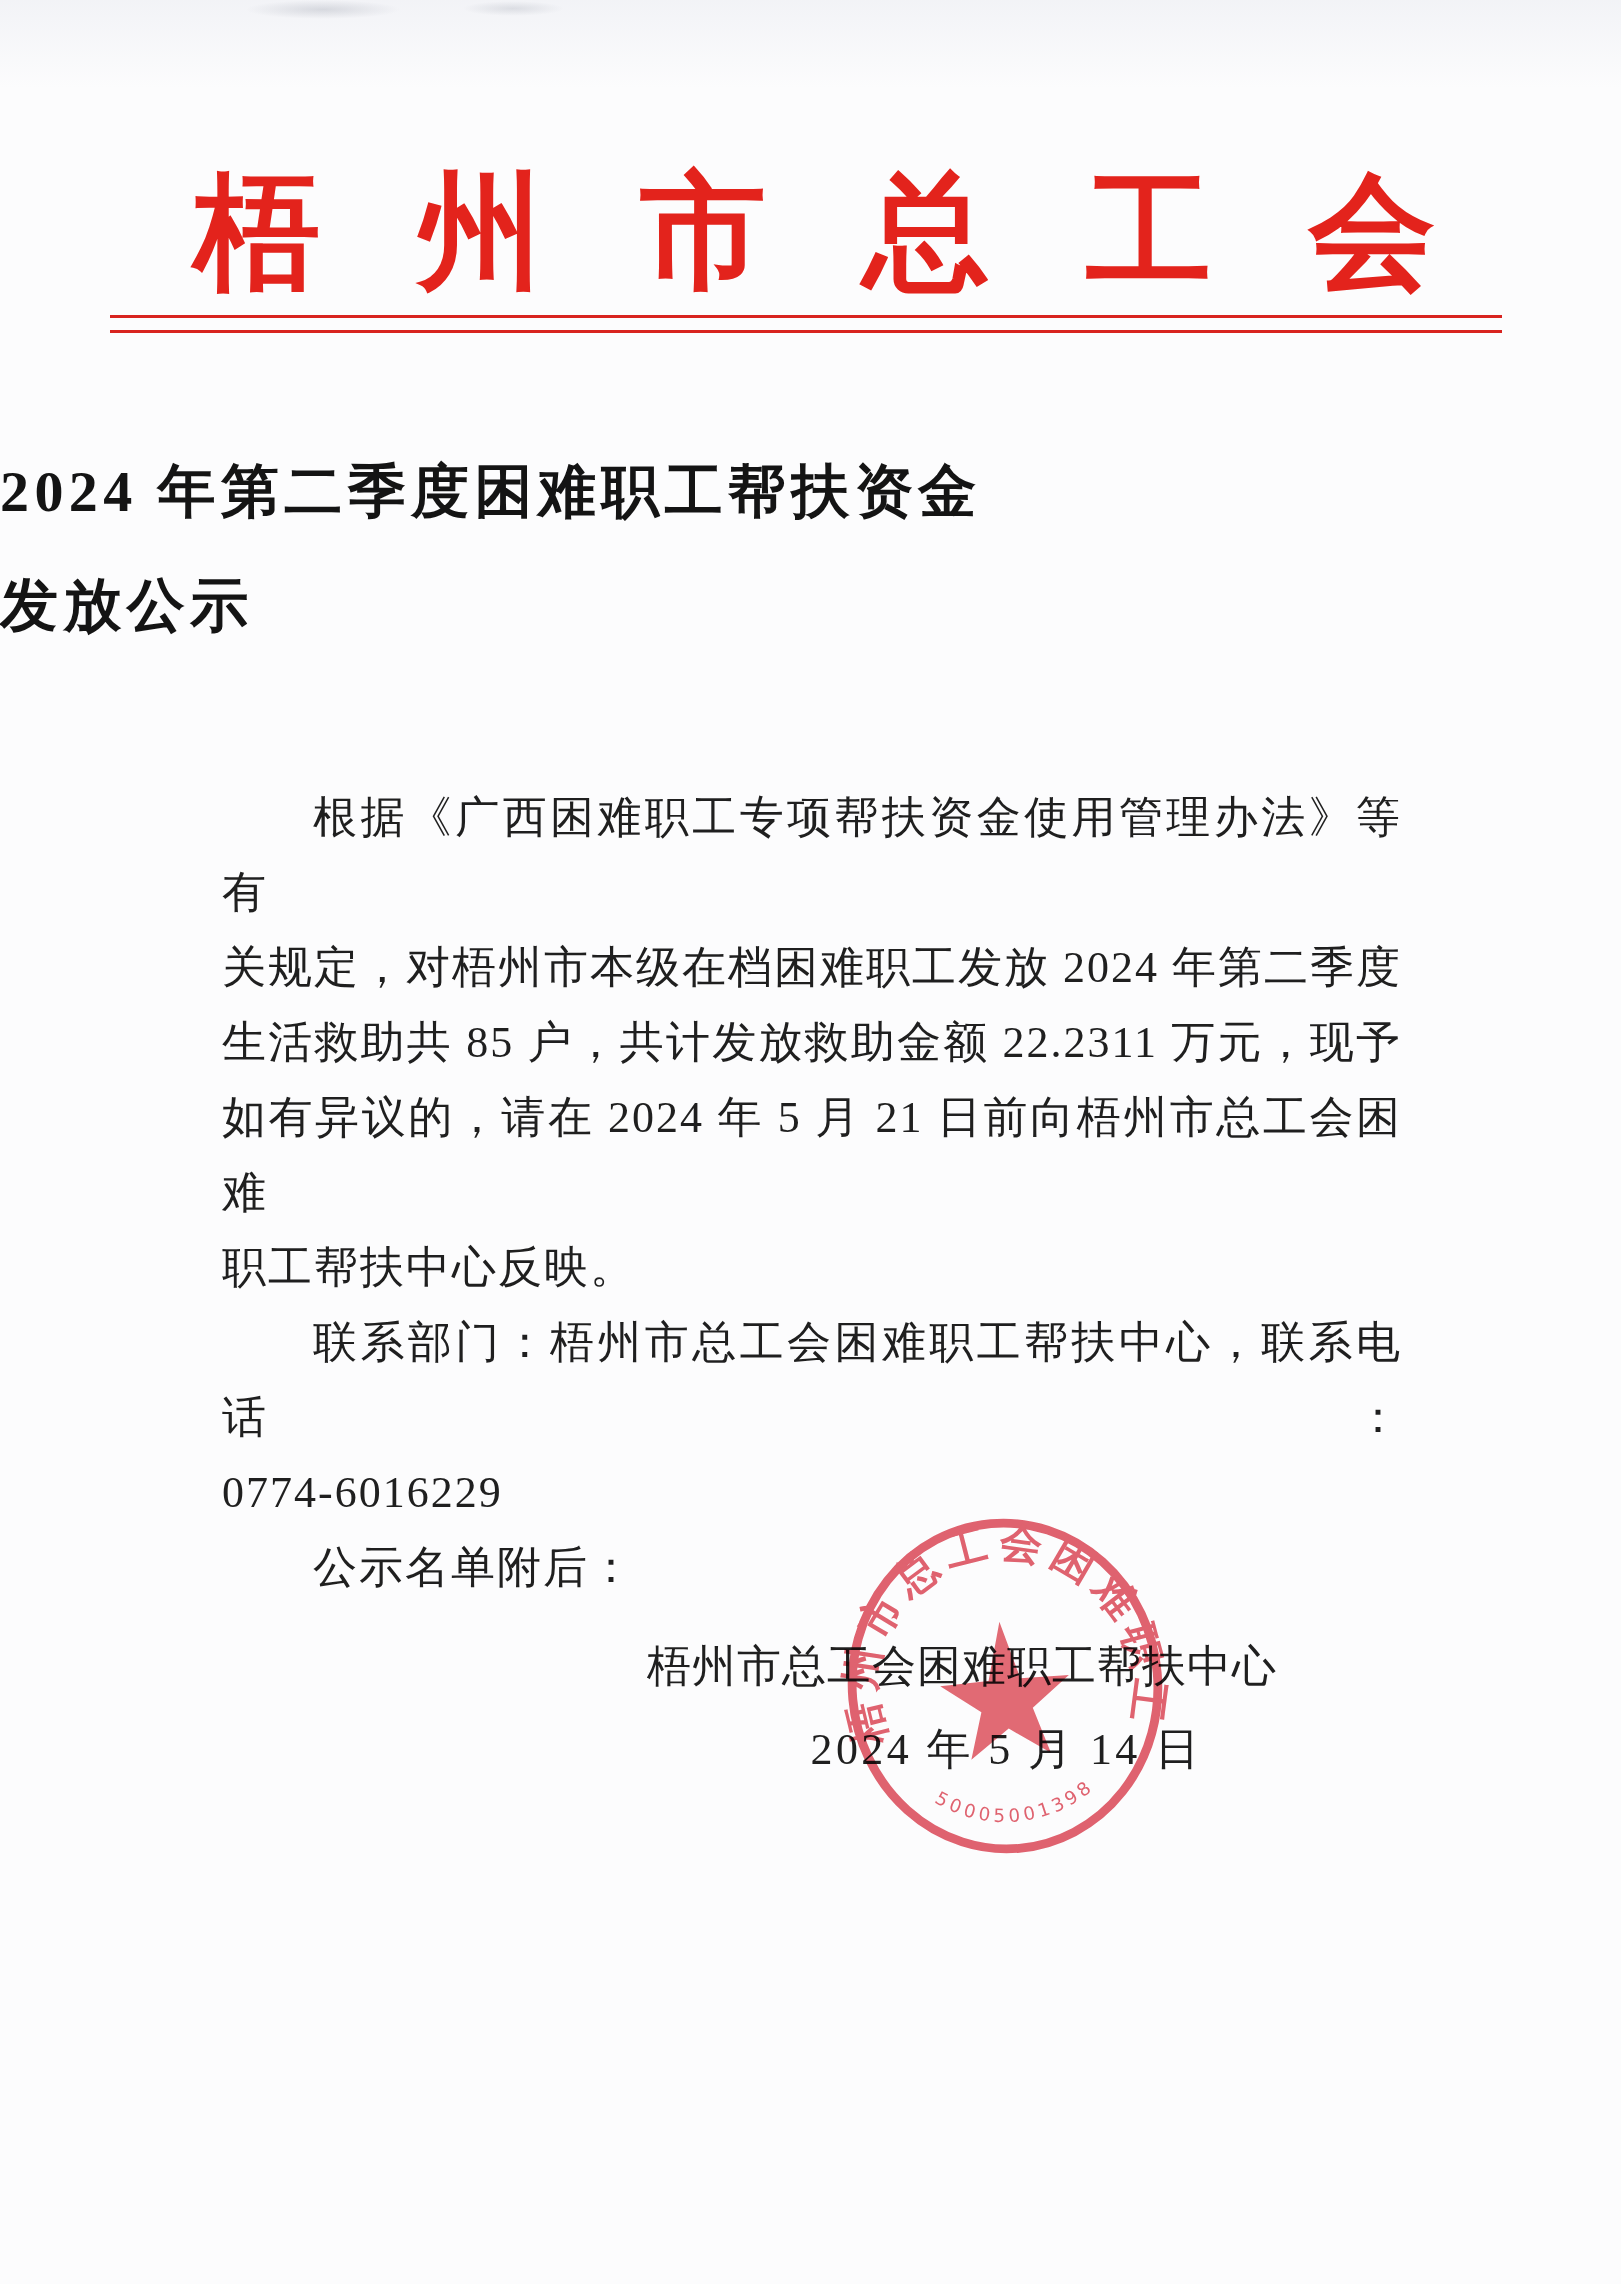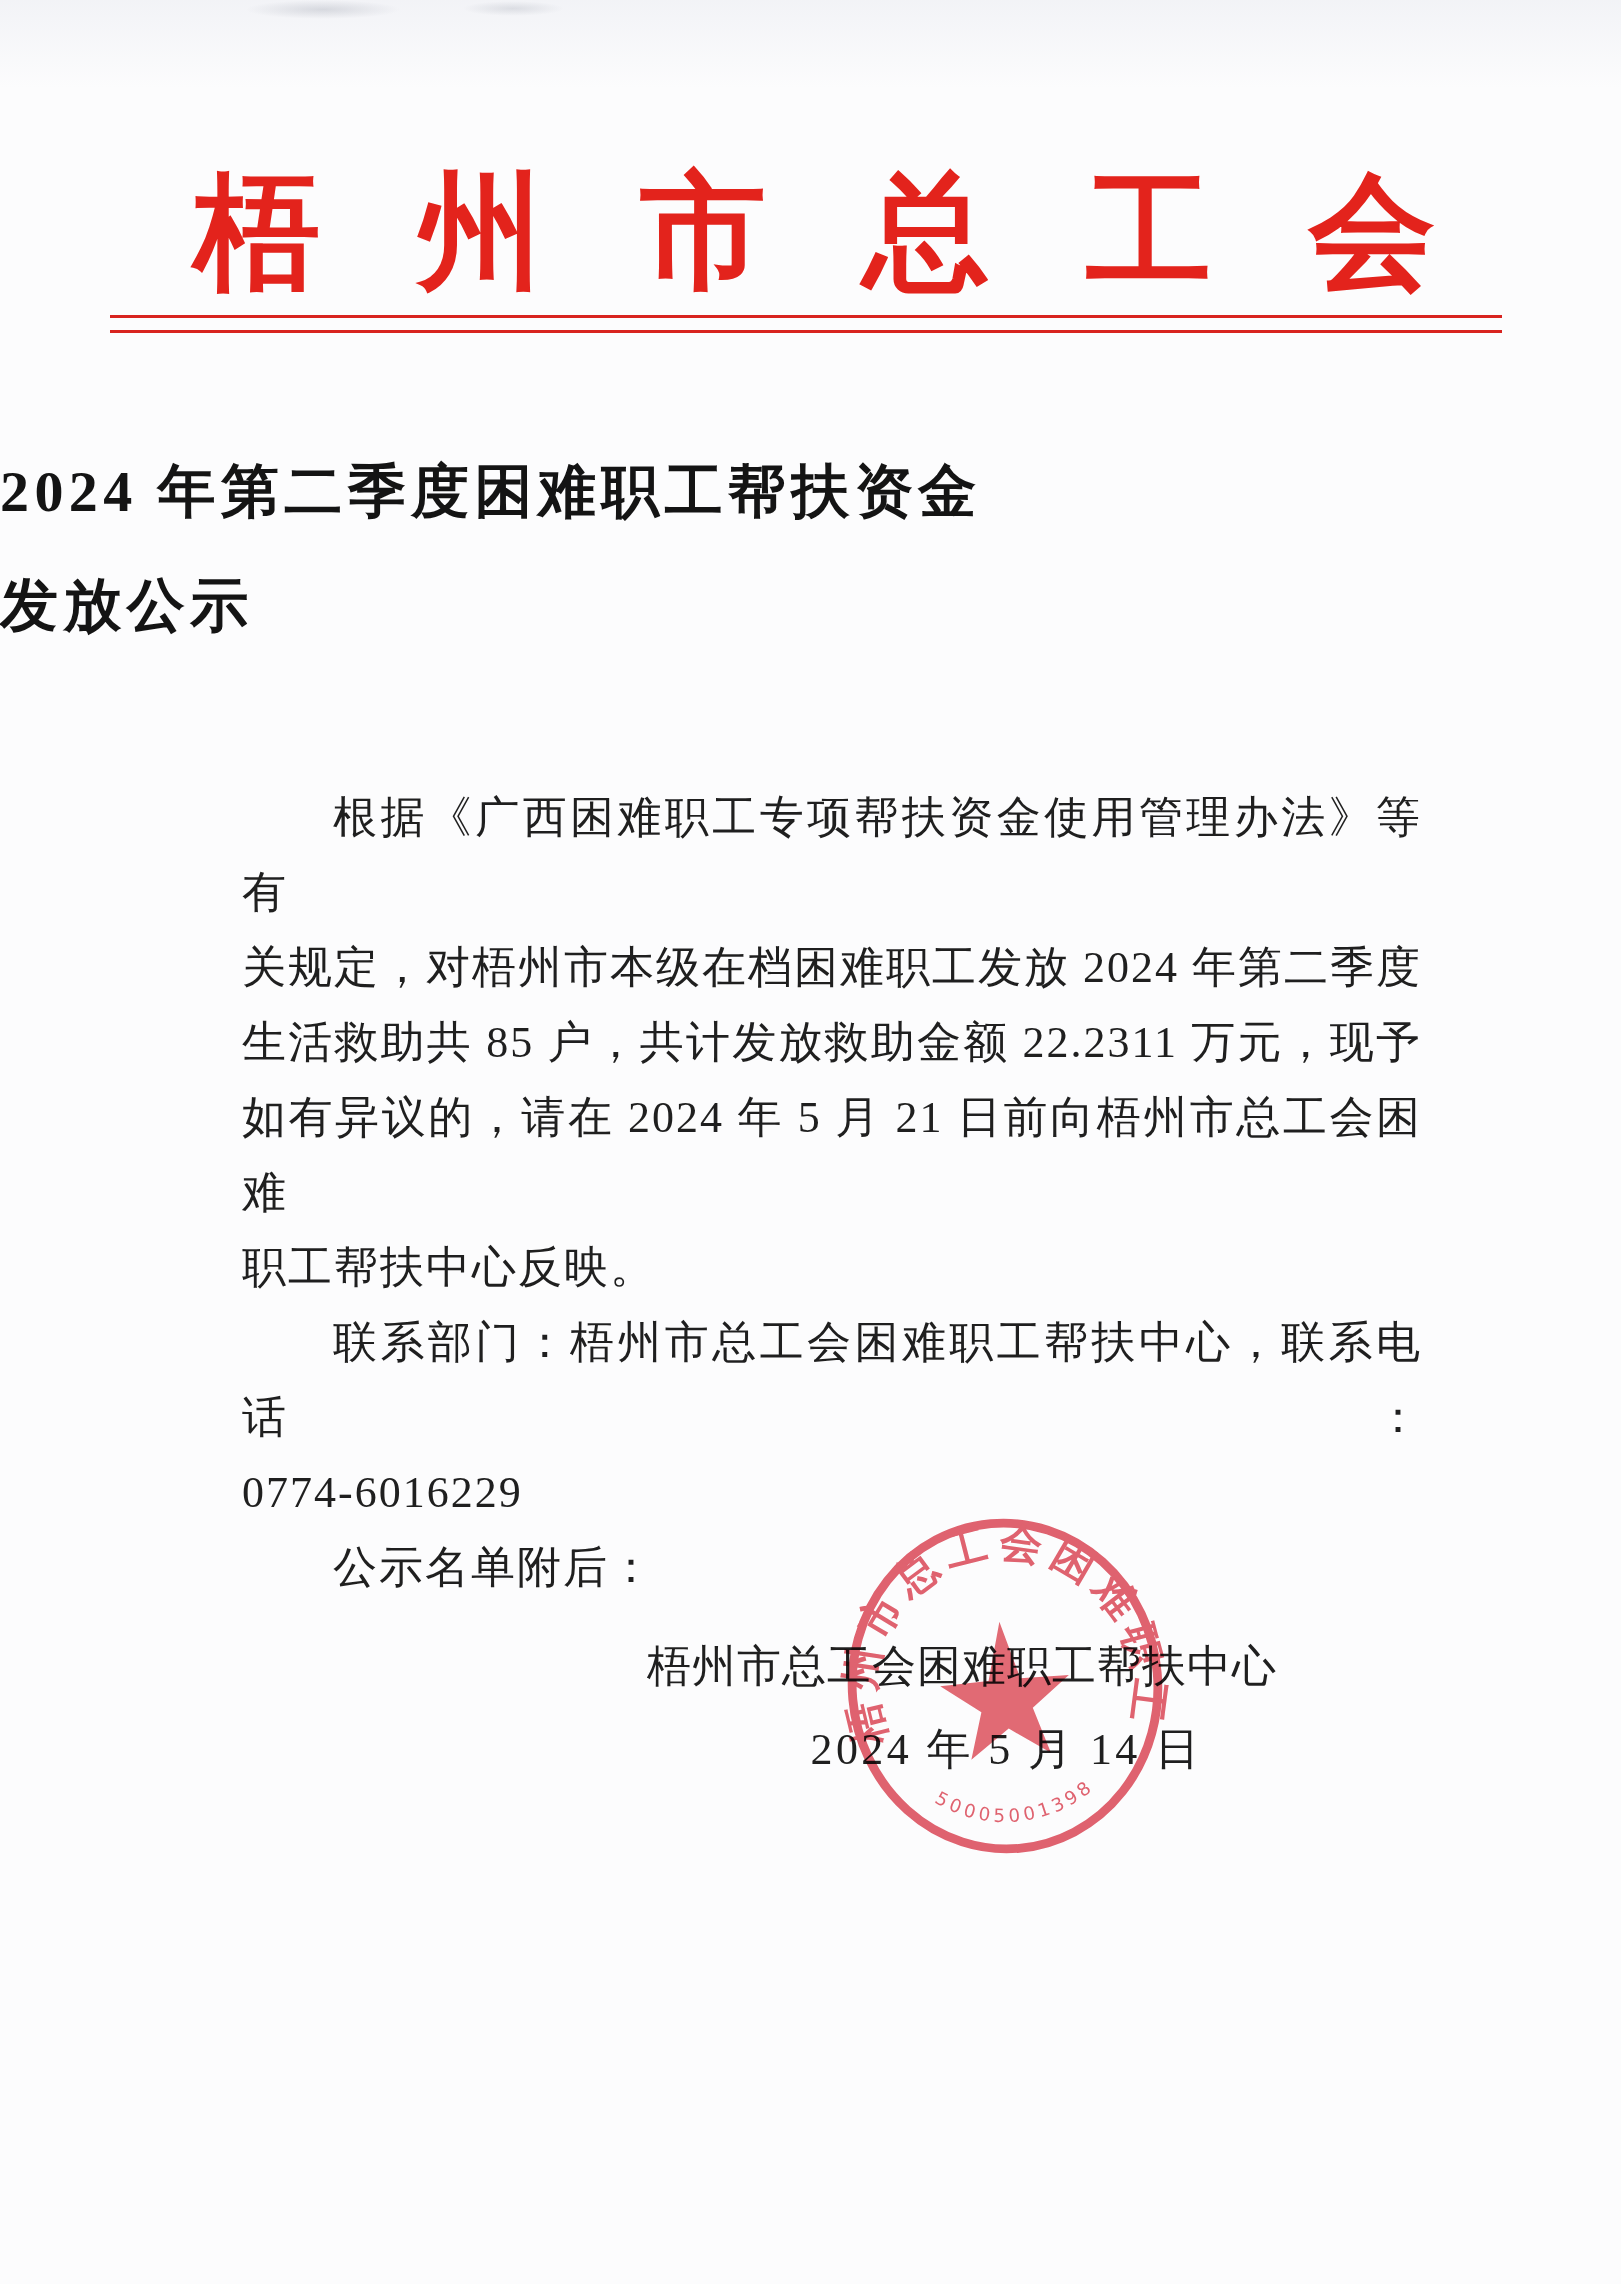--- a/index.html
+++ b/index.html
@@ -35,21 +35,21 @@
   
   .doc-title{
     position:absolute;left:0;top:435px;width:1622px;
     text-align:left;font-weight:700;color:#141414;
     font-size:58px;line-height:114px;letter-spacing:5.4px;
   }
 
   
   .body-text{
     position:absolute;left:222px;top:780px;width:1180px;
-    font-size:44px;line-height:75px;color:#1f1f1f;letter-spacing:2px;margin-left:20px;
+    font-size:44px;line-height:75px;color:#1f1f1f;letter-spacing:2px;
   }
   .line{min-height:75px;}
   .line.fill{text-align:justify;text-align-last:justify;}
   .line.indent{text-indent:91px;}
 
   
   .sig-org{
     position:absolute;left:647px;top:1642px;width:629px;
     font-size:44px;line-height:50px;color:#1f1f1f;
     text-align:justify;text-align-last:justify;

